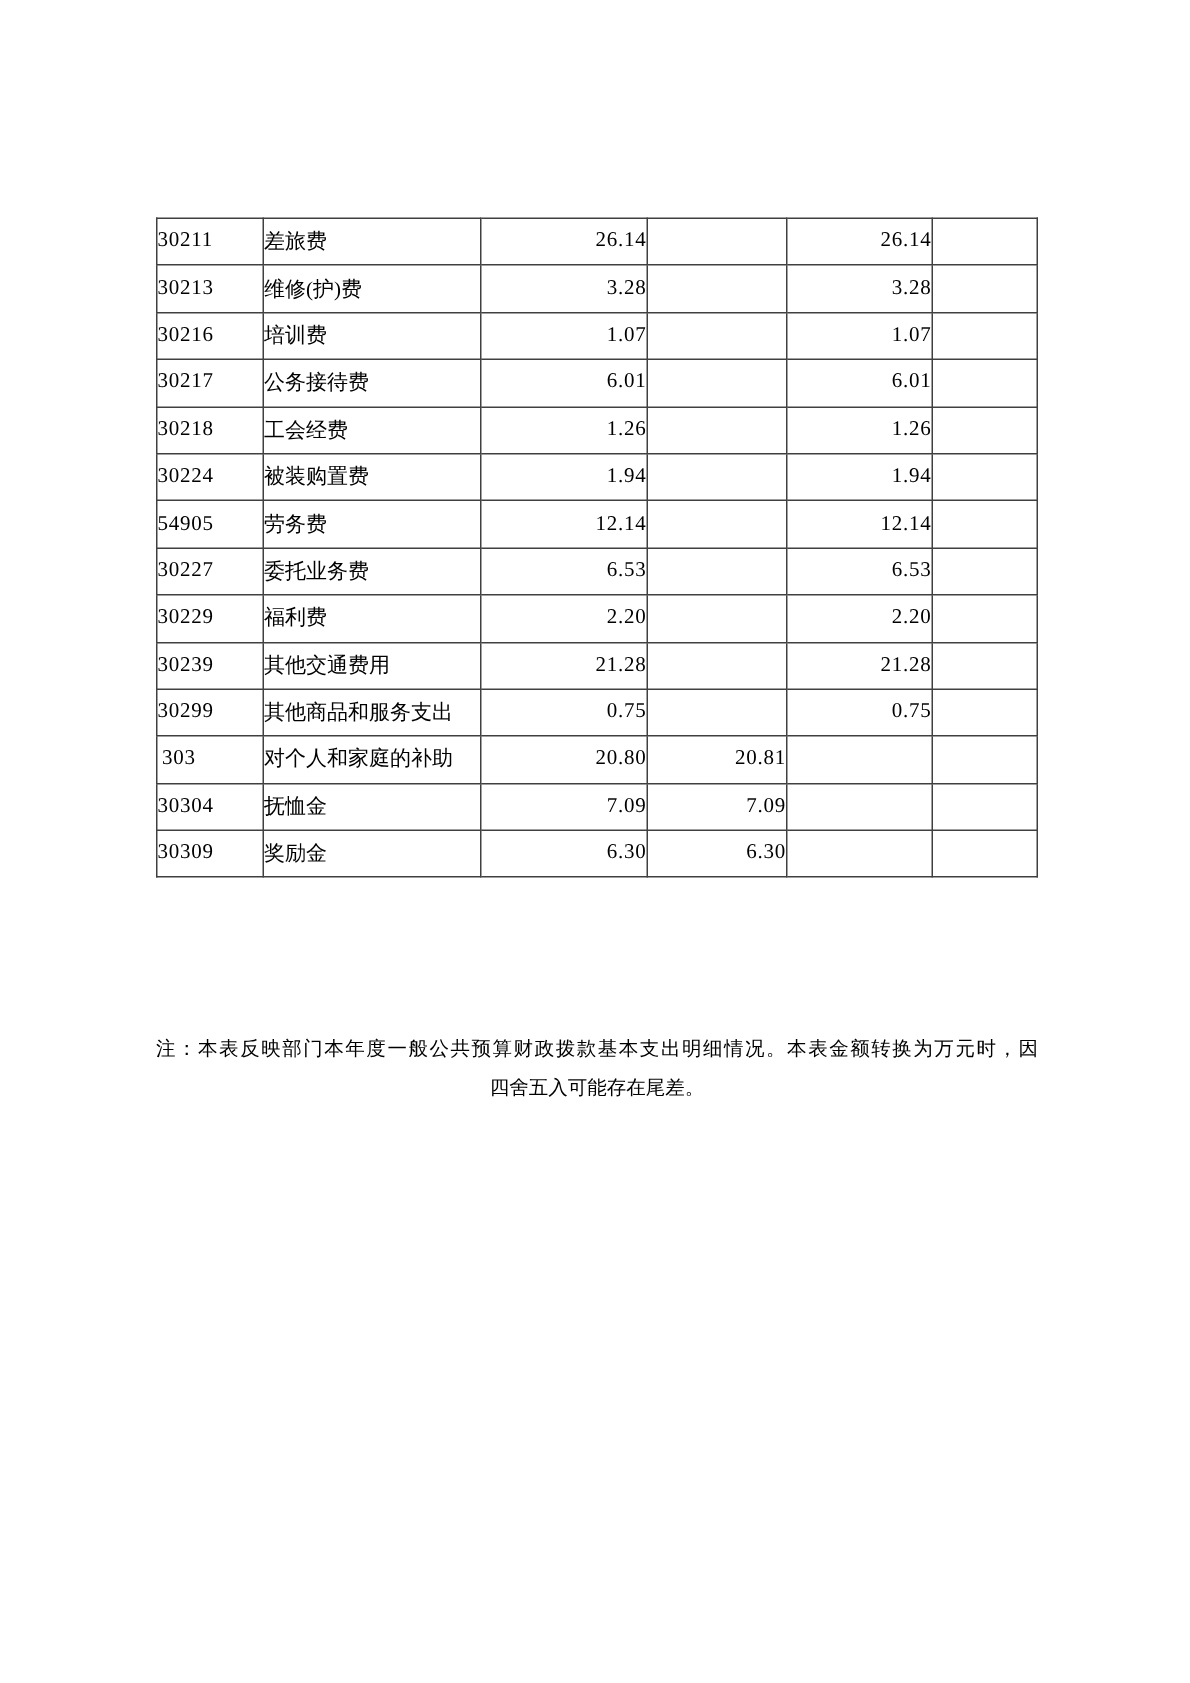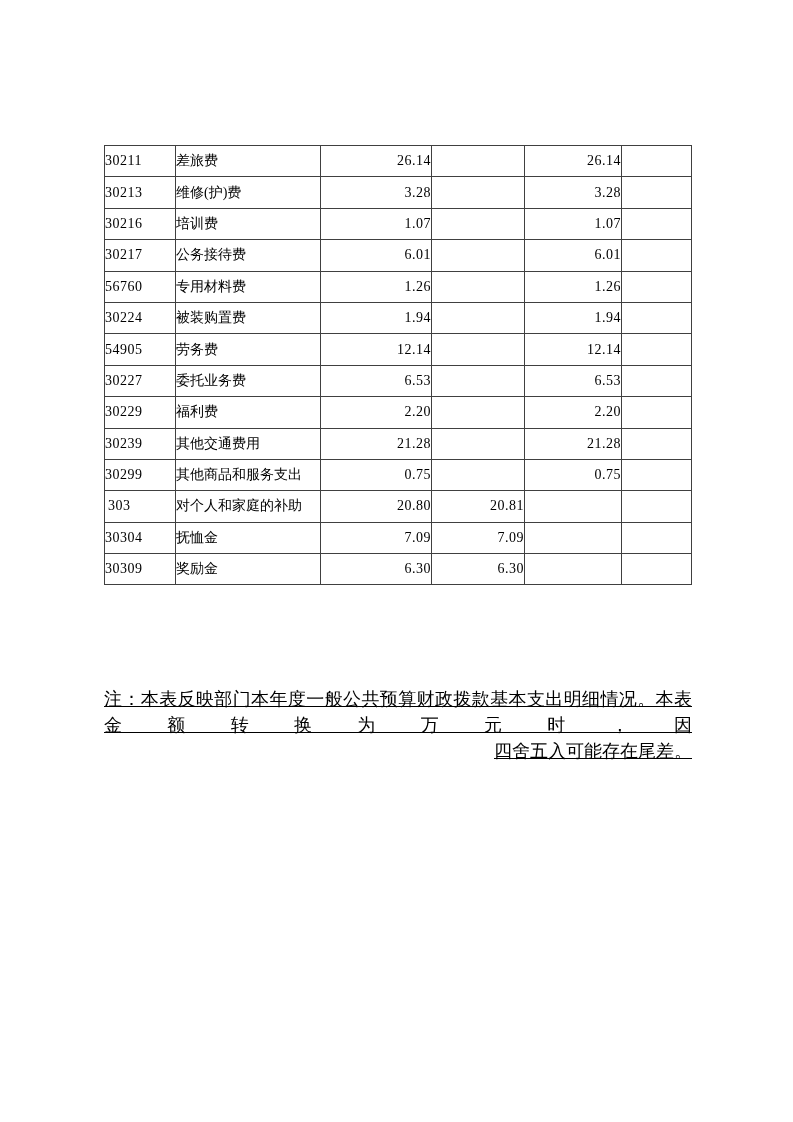--- a/index.html
+++ b/index.html
@@ -23,24 +23,24 @@
     white-space: nowrap;
     vertical-align: middle;
   }
   td.code { padding-left: 17px; letter-spacing: 0.5px; }
   tr.level-1 td.code { padding-left: 3px; }
   td.name { padding-left: 4px; margin-top: 17px; }
   td.num  { text-align: right; padding-right: 3px; letter-spacing: 0.5px; }
 
   .note {
     position: absolute; left: 104px; top: 686px; width: 588px;
-    font-size: 18px; line-height: 26px; color: #000000; text-decoration: underline;
+    font-size: 13px; line-height: 26px; color: #000000;
   }
   .note .l1 { text-align: justify; text-align-last: justify; }
-  .note .l2 { text-align: right; }
+  .note .l2 { text-align: center; }
 </style>
 </head>
 <body>
 
 <div class="sheet">
 
   <table class="budget">
     <colgroup>
       <col style="width:71px">
         <col style="width:145px">
@@ -76,22 +76,22 @@
         </tr>
       <tr class="level-2">
           <td class="code">30217</td>
           <td class="name">公务接待费</td>
           <td class="num">6.01</td>
           <td class="num"></td>
           <td class="num">6.01</td>
           <td class="num"></td>
         </tr>
       <tr class="level-2">
-          <td class="code">56760</td>
-          <td class="name">专用材料费</td>
+          <td class="code">30218</td>
+          <td class="name">工会经费</td>
           <td class="num">1.26</td>
           <td class="num"></td>
           <td class="num">1.26</td>
           <td class="num"></td>
         </tr>
       <tr class="level-2">
           <td class="code">30224</td>
           <td class="name">被装购置费</td>
           <td class="num">1.94</td>
           <td class="num"></td>

